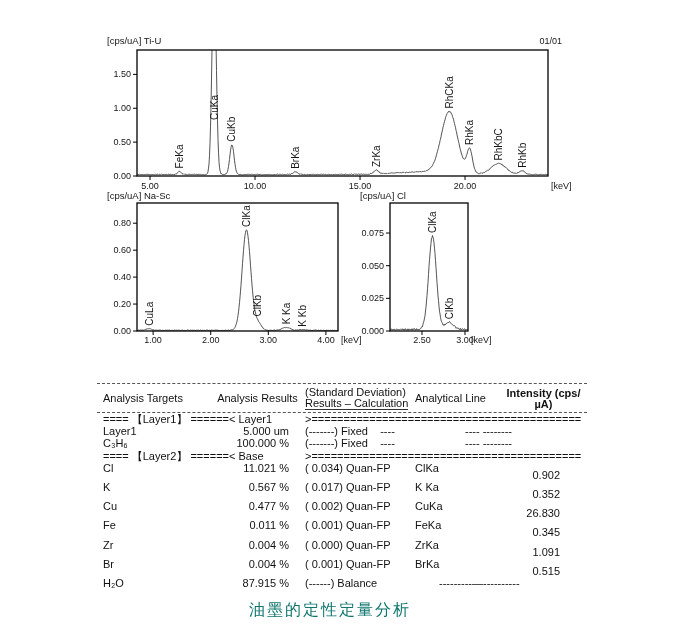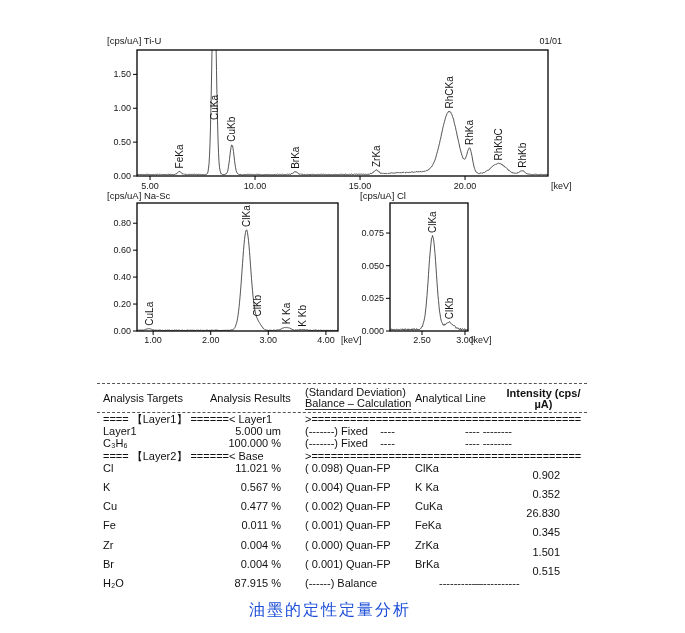--- a/index.html
+++ b/index.html
@@ -8,33 +8,33 @@
   #charts{position:absolute;left:0;top:0;}
   #charts text{font-family:"Liberation Sans","DejaVu Sans",sans-serif;fill:#151515;}
   #charts .ax{font-size:9px;}
   #charts .ttl{font-size:9.5px;}
   #charts .pk{font-size:10px;}
   .qtable{position:absolute;left:97px;top:383px;width:490px;}
   .qtitle{font-size:11.5px;line-height:13px;margin:0 0 5px 6px;}
   .dash{height:0;border-top:1px dashed #555;}
   .qhead{display:grid;grid-template-columns:107px 95px 110px 85px 87px;padding-left:6px;
          font-size:11px;line-height:11px;margin:3px 0 2px;align-items:center;}
-  .qhead .hc2{padding-right:0;}
+  .qhead .hc2{text-align:center;padding-right:0;}
   .qhead .hc5{text-align:center;padding-right:0;font-weight:bold;}
   .qhead .hl{display:block;}
   .qhead .ul{display:inline-block;border-bottom:1px solid #333;}
   .trow{font-size:11px;line-height:12.2px;white-space:pre;}
   .trow.data{display:grid;grid-template-columns:107px 95px 110px 85px 87px;padding-left:6px;}
-  .trow .c2{text-align:right;padding-right:24px;}
+  .trow .c2{text-align:right;padding-right:16px;}
   .trow .c5{text-align:right;padding-right:27px;margin-top:7px;}
   .trow.fixed .c4{padding-left:50px;}
   .trow.balance .c4{padding-left:24px;}
   .trow.sep{display:grid;grid-template-columns:202px 1fr;padding-left:6px;}
   .caption{position:absolute;top:600px;left:0;width:660px;text-align:center;
-           font-size:16px;letter-spacing:2px;color:#1d4ed8;}
+           font-size:16px;letter-spacing:2px;color:#0f766e;}
 </style>
 </head>
 <body>
 
 <div class="page">
 
   <svg id="charts" width="685" height="378" viewBox="0 0 685 378">
       <defs>
         <clipPath id="cp0">
           <rect x="137" y="50" width="411" height="126"></rect>
@@ -129,35 +129,35 @@
       <text x="562" y="44" text-anchor="end" class="ax">01/01</text>
     </svg>
 
   <div class="qtable">
     <div class="dash"></div>
     <div class="qhead">
       <div class="c1">Analysis Targets</div>
       <div class="hc2">Analysis Results</div>
       <div>
         <span class="hl">(Standard Deviation)</span>
-        <span class="hl"><span class="ul">Balance – Calculation</span></span>
+        <span class="hl"><span class="ul">Results – Calculation</span></span>
       </div>
       <div>Analytical Line</div>
       <div class="hc5">Intensity (cps/µA)</div>
     </div>
     <div class="dash"></div>
     <div id="rows">
         <div class="trow sep"><span>==== 【Layer1】 ======&lt; Layer1</span><span>&gt;==========================================</span></div>
         <div class="trow data fixed"><span class="c1">Layer1</span><span class="c2">5.000 um</span><span class="c3">(-------) Fixed    ----</span><span class="c4">---- --------</span><span class="c5"></span></div>
         <div class="trow data fixed"><span class="c1">C₃H₆</span><span class="c2">100.000 %</span><span class="c3">(-------) Fixed    ----</span><span class="c4">---- --------</span><span class="c5"></span></div>
         <div class="trow sep"><span>==== 【Layer2】 ======&lt; Base</span><span>&gt;==========================================</span></div>
-        <div class="trow data "><span class="c1">Cl</span><span class="c2">11.021 %</span><span class="c3">( 0.098) Quan-FP</span><span class="c4">ClKa</span><span class="c5">0.902</span></div>
-        <div class="trow data "><span class="c1">K</span><span class="c2">0.567 %</span><span class="c3">( 0.004) Quan-FP</span><span class="c4">K Ka</span><span class="c5">0.352</span></div>
+        <div class="trow data "><span class="c1">Cl</span><span class="c2">11.021 %</span><span class="c3">( 0.034) Quan-FP</span><span class="c4">ClKa</span><span class="c5">0.902</span></div>
+        <div class="trow data "><span class="c1">K</span><span class="c2">0.567 %</span><span class="c3">( 0.017) Quan-FP</span><span class="c4">K Ka</span><span class="c5">0.352</span></div>
         <div class="trow data "><span class="c1">Cu</span><span class="c2">0.477 %</span><span class="c3">( 0.002) Quan-FP</span><span class="c4">CuKa</span><span class="c5">26.830</span></div>
         <div class="trow data "><span class="c1">Fe</span><span class="c2">0.011 %</span><span class="c3">( 0.001) Quan-FP</span><span class="c4">FeKa</span><span class="c5">0.345</span></div>
-        <div class="trow data "><span class="c1">Zr</span><span class="c2">0.004 %</span><span class="c3">( 0.000) Quan-FP</span><span class="c4">ZrKa</span><span class="c5">1.501</span></div>
+        <div class="trow data "><span class="c1">Zr</span><span class="c2">0.004 %</span><span class="c3">( 0.000) Quan-FP</span><span class="c4">ZrKa</span><span class="c5">1.091</span></div>
         <div class="trow data "><span class="c1">Br</span><span class="c2">0.004 %</span><span class="c3">( 0.001) Quan-FP</span><span class="c4">BrKa</span><span class="c5">0.515</span></div>
         <div class="trow data balance"><span class="c1">H₂O</span><span class="c2">87.915 %</span><span class="c3">(------) Balance</span><span class="c4">---------—----------</span><span class="c5"></span></div>
       </div>
   </div>
 
   <div class="caption">油墨的定性定量分析</div>
 </div>
 
 </body></html>

